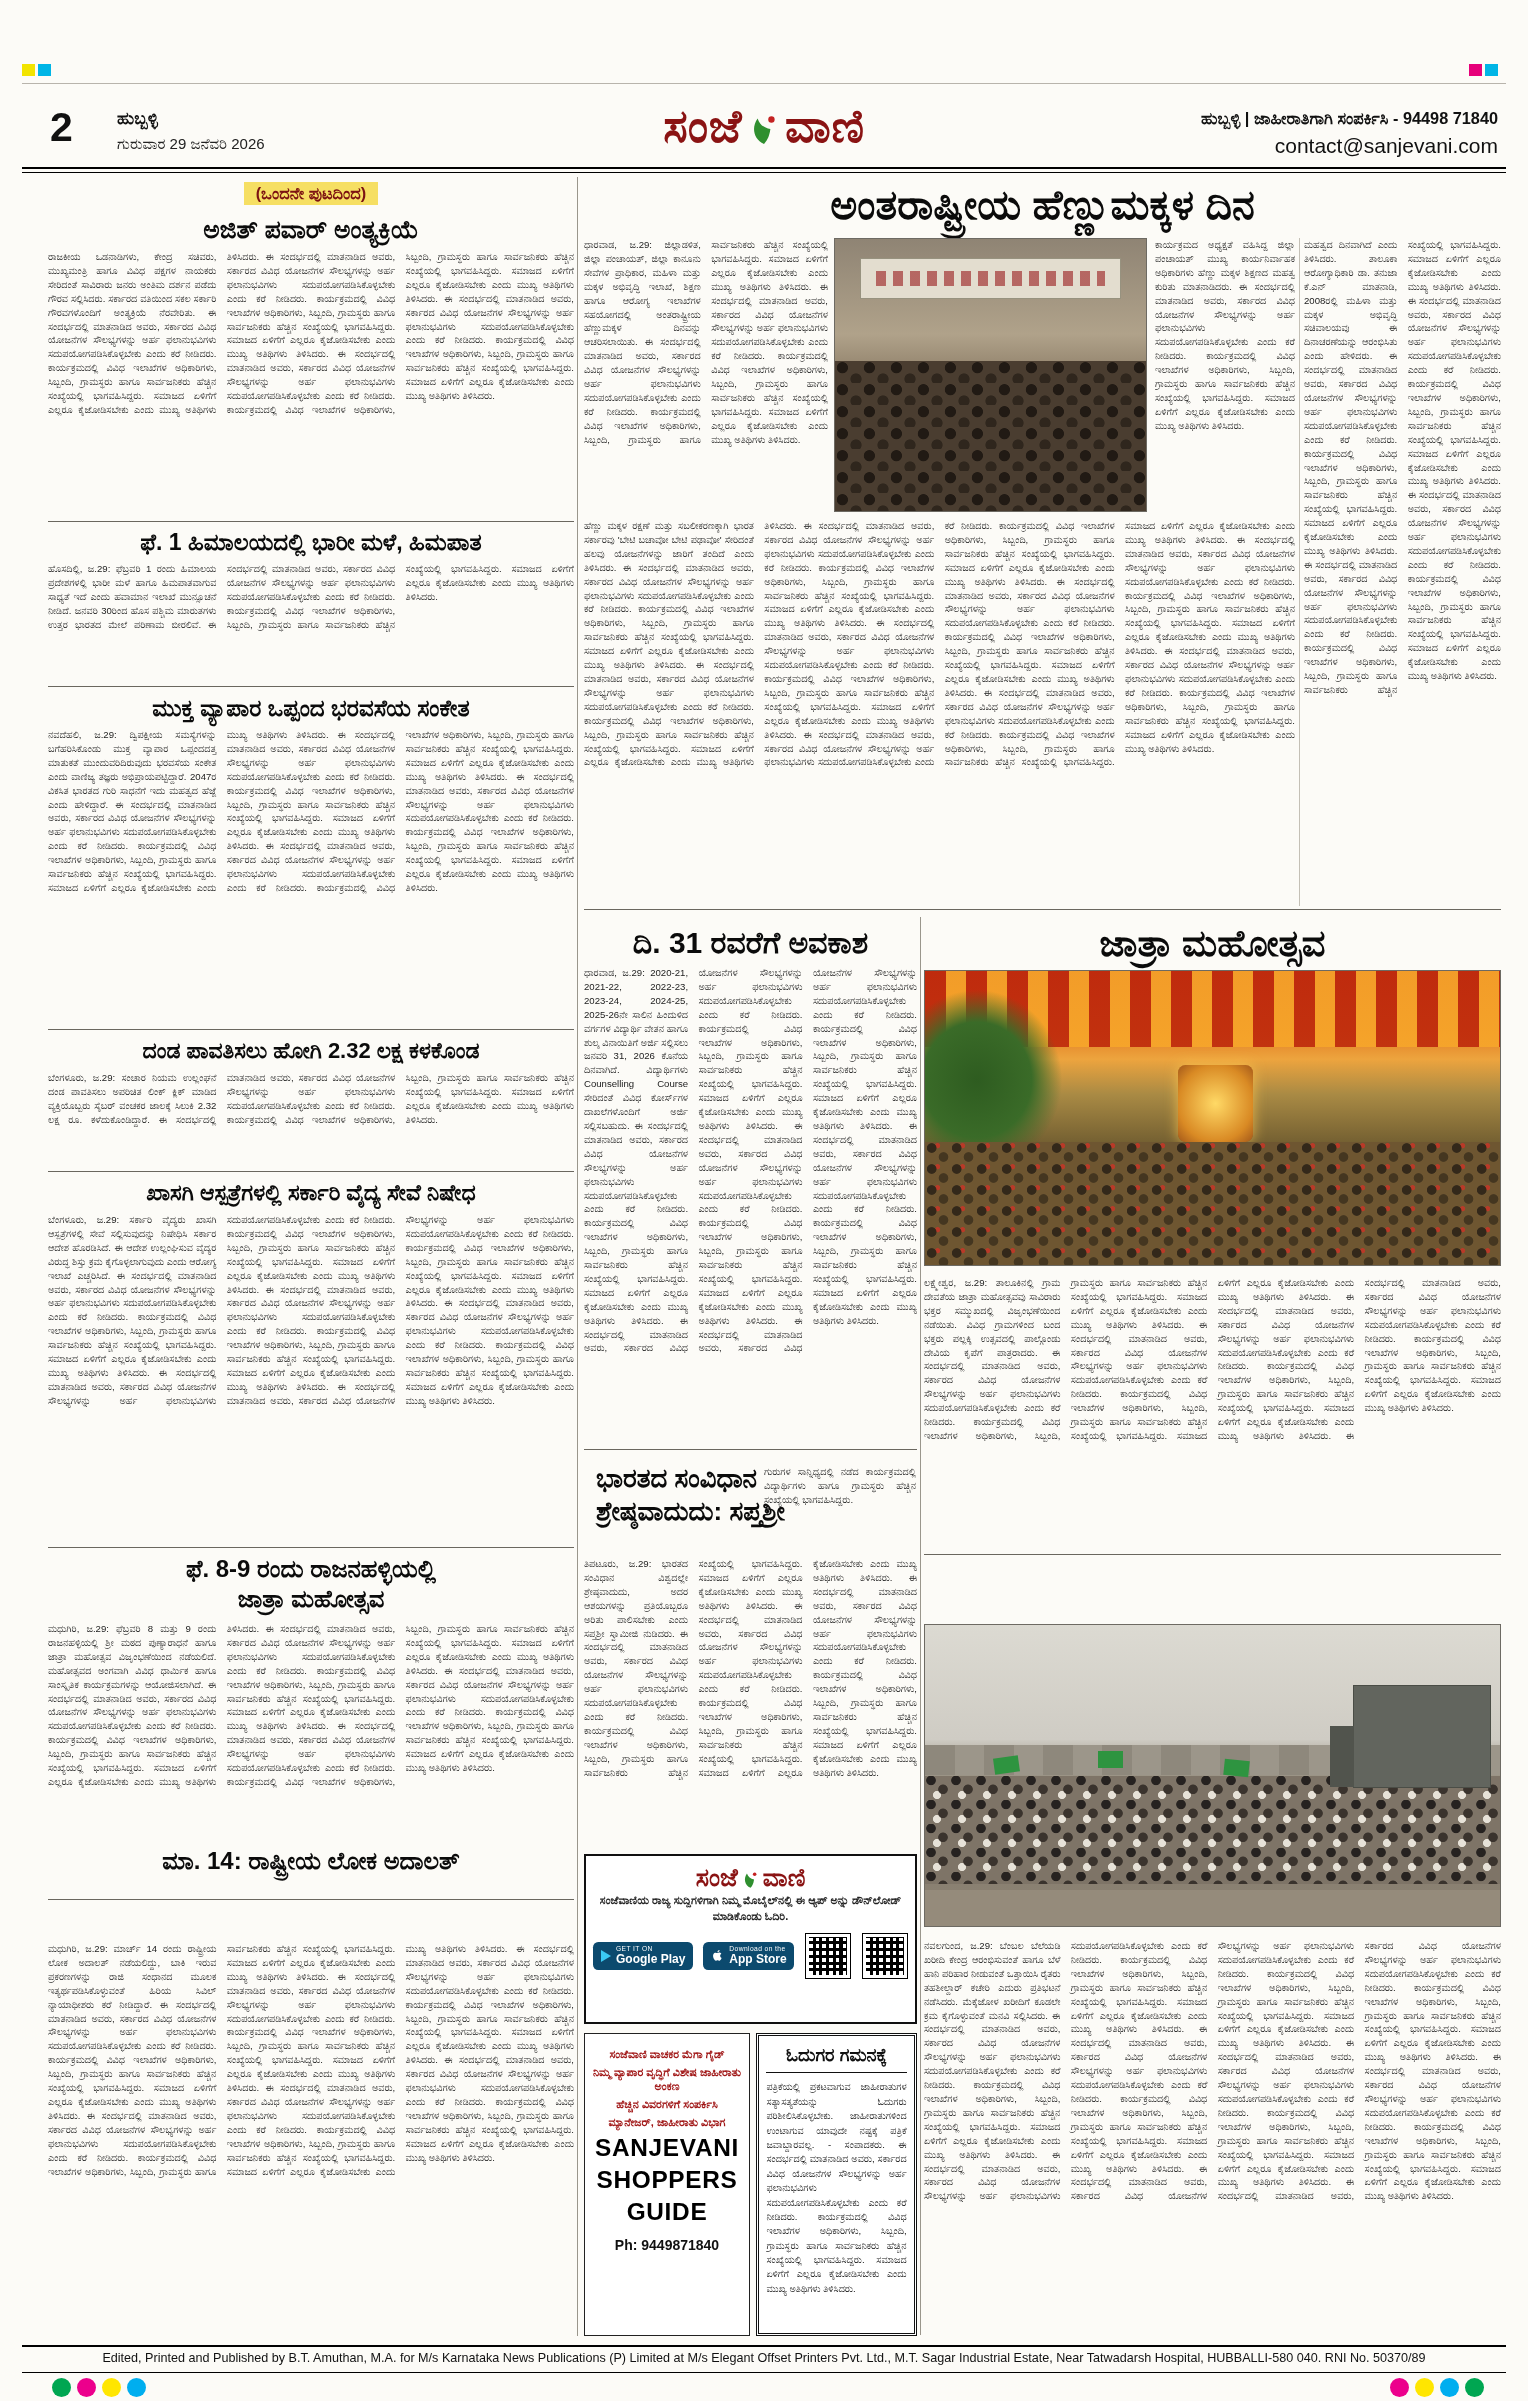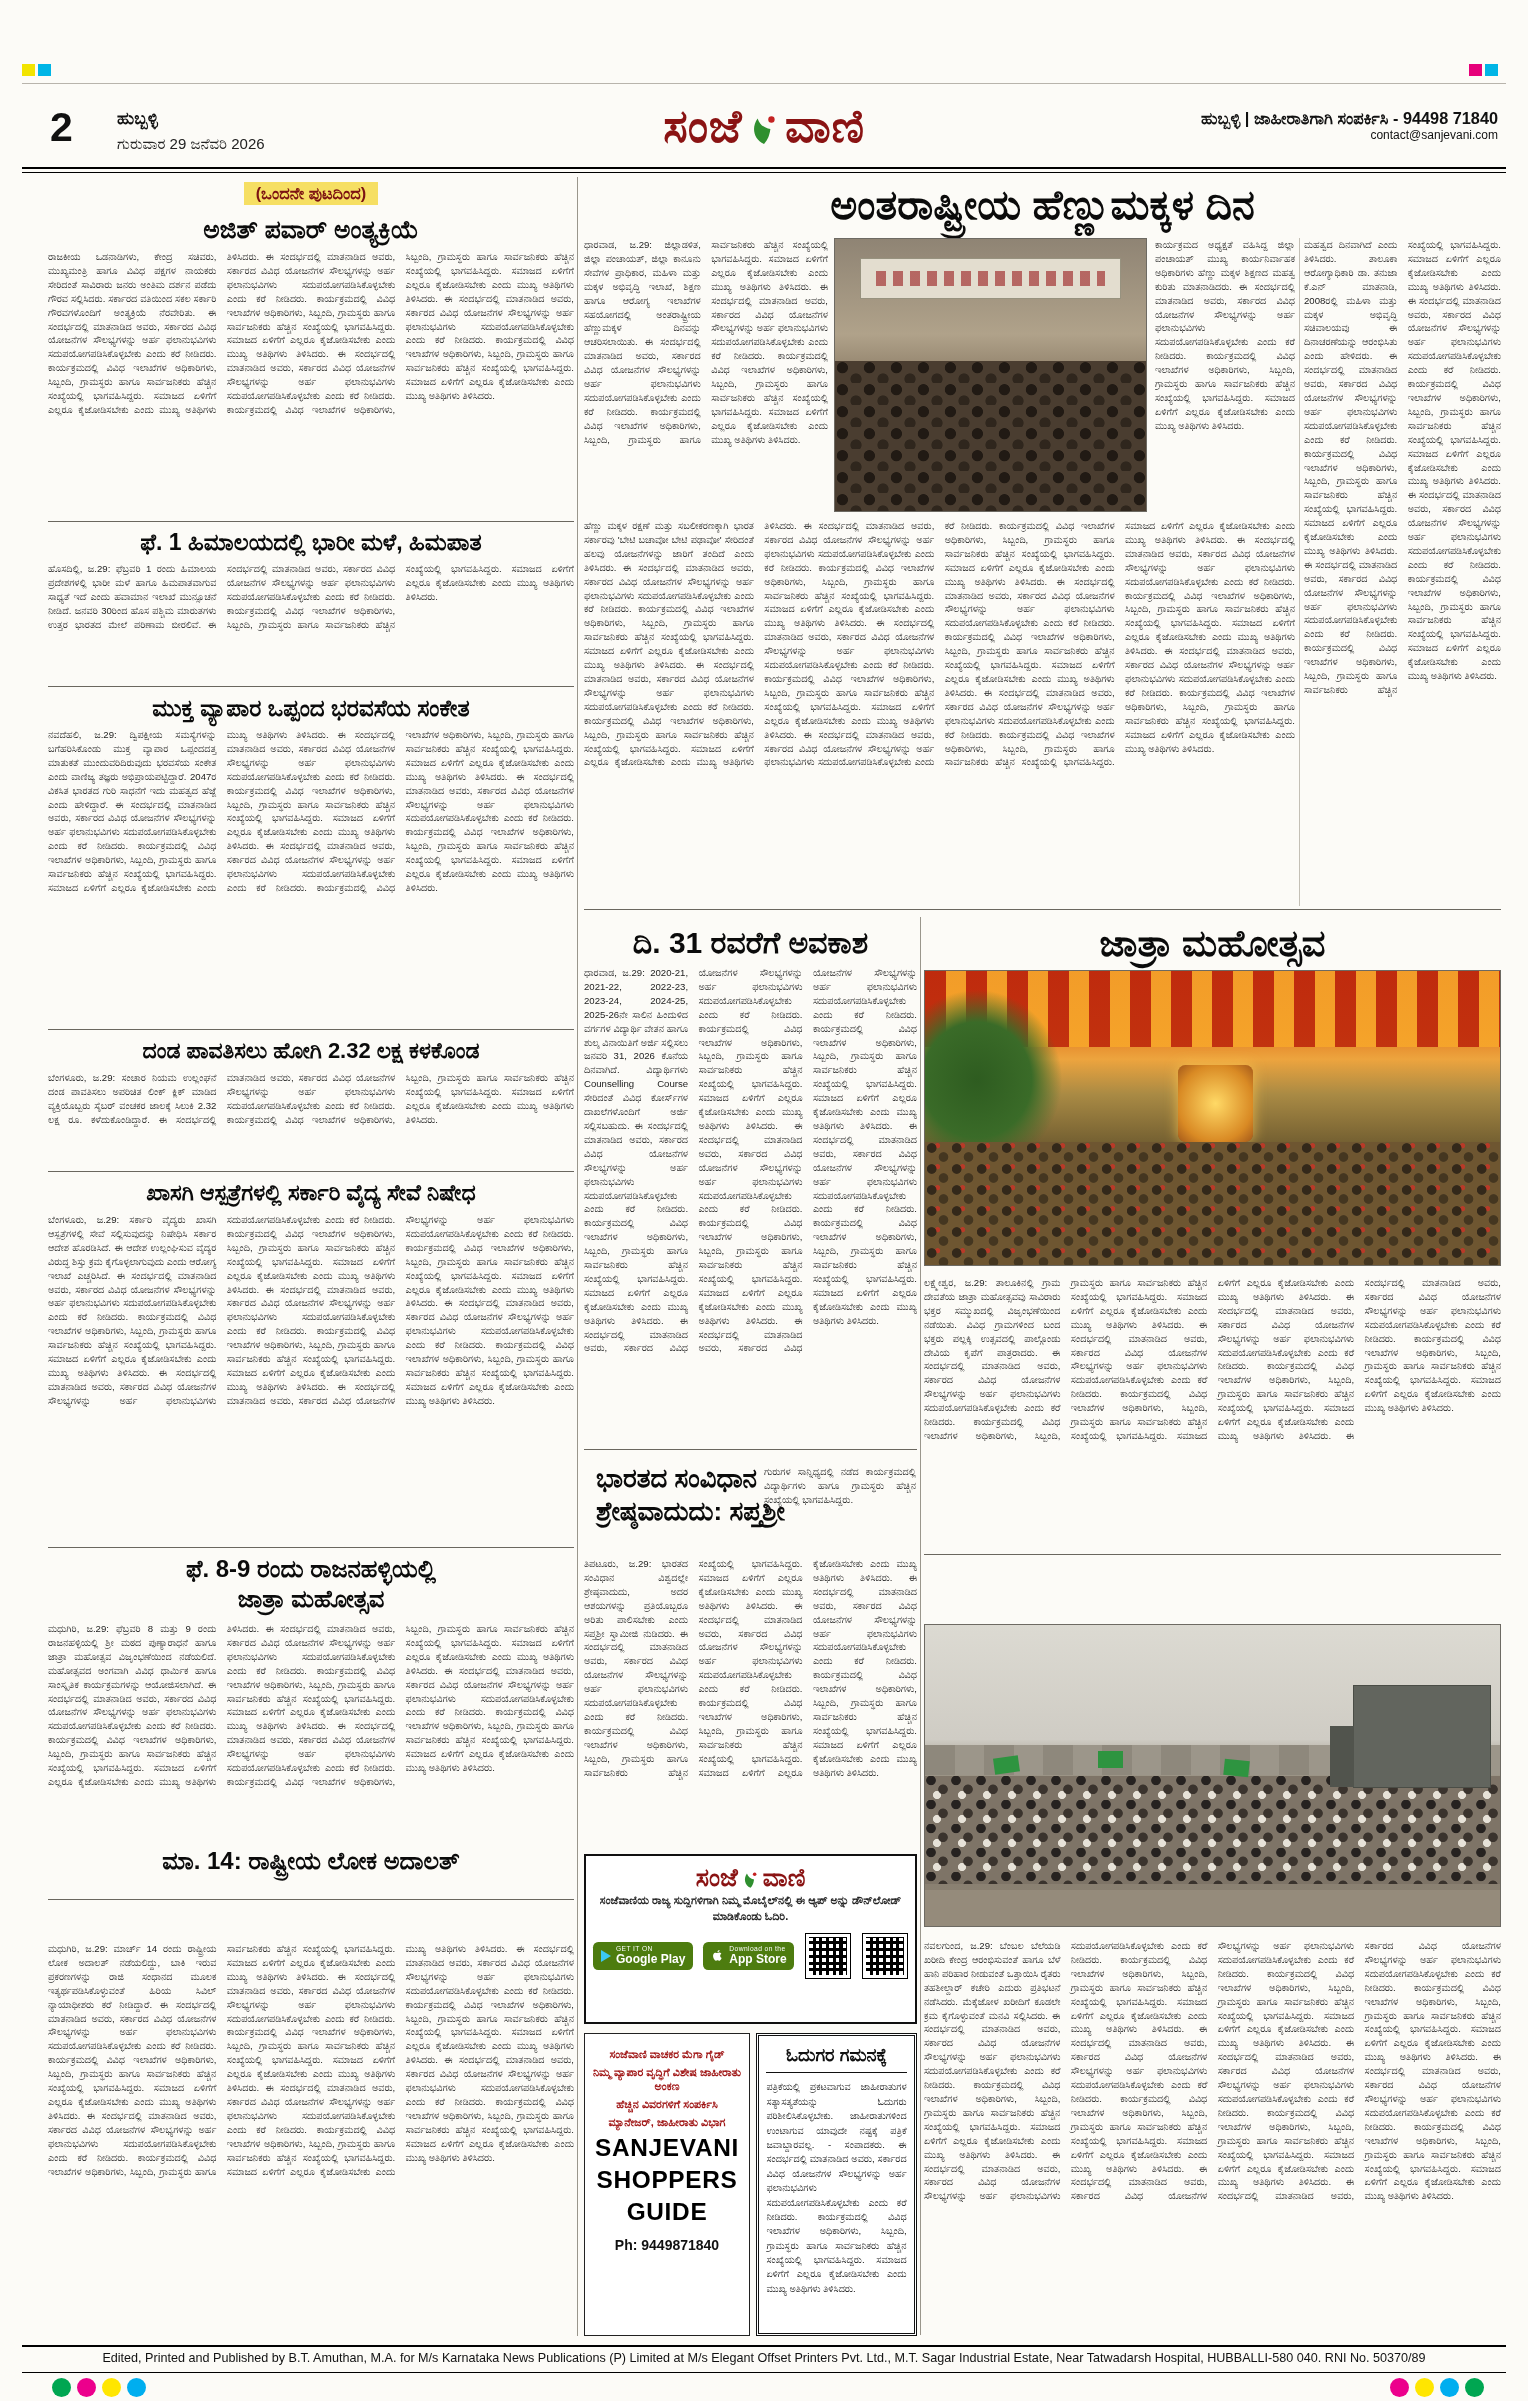--- a/index.html
+++ b/index.html
@@ -14,21 +14,21 @@
   #cmC { left:38px;  background:#00b5e6; }
   #cmM { right:46px; background:#e6007a; }
   #cmC2{ right:30px; background:#00b5e6; }
   #pageNum { left:50px; top:104px; font-size:41px; font-weight:700; }
   #hdrCity { left:117px; top:109px; font-size:17px; font-weight:700; }
   #hdrDate { left:117px; top:135px; font-size:15px; color:#222; }
   #masthead { left:0; right:0; top:99px; text-align:center; font-size:46px; font-weight:700; color:#8a1313; letter-spacing:0.7px; }
   #masthead svg { width:34px; height:34px; vertical-align:-4.4px; margin:0 4.4px; }
   #hdrContact { right:30px; top:109px; text-align:right; }
   #hdrContact .l1 { font-size:16.3px; font-weight:700; }
-  #hdrContact .l2 { font-size:12px; }
+  #hdrContact .l2 { font-size:21px; margin-top:6px; }
   #ruleA { left:22px; top:167px; width:1484px; height:2.2px; background:#000; }
   #ruleB { left:22px; top:172px; width:1484px; height:0.7px; background:#000; }
 
   
   .hl { text-align:center; font-weight:700; color:#0b0b0b; line-height:1.25; }
   .body { font-size:9.6px; line-height:1.45; text-align:justify; overflow:hidden; color:#1c1c1c; column-gap:10.4px; }
   .c2 { column-count:2; } .c3 { column-count:3; } .c4 { column-count:4; }
   .hrule { height:0.7px; background:#6a675f; }
   .vrule { width:0.7px; background:#9a968c; }
   .lbx { left:48px; width:526px; }
@@ -125,21 +125,21 @@
   .fp-truck { position:absolute; right:1.5%; top:20%; width:24%; height:34%; background:#62655e; border:0.7px solid #4a4d46; }
   .fp-truck::after { content:""; position:absolute; left:-18%; bottom:0; width:18%; height:60%; background:#51544d; }
   .fp-ground { position:absolute; bottom:0; left:0; right:0; height:12%; background:#958b7b; }
 
   
   #appAd { left:584px; width:333px; top:1854px; height:170px; border:2.2px solid #101010; padding:7.4px; background:#fff; }
   #appBrand { text-align:center; font-size:25px; font-weight:700; color:#8a1313; }
   #appBrand svg { width:19px; height:19px; vertical-align:-2.2px; margin:0 3px; }
   #appText { font-size:11px; line-height:1.45; text-align:center; margin-top:0; font-weight:700; color:#222; }
   #appRow { display:flex; justify-content:space-between; align-items:center; margin-top:7.4px; gap:4.4px; }
-  .badge { background:#4d7c0f; color:#fff; border-radius:5.2px; padding:3.7px 7.4px; display:flex; align-items:center; gap:5.2px; flex:0 0 auto; }
+  .badge { background:#0c4a6e; color:#fff; border-radius:5.2px; padding:3.7px 7.4px; display:flex; align-items:center; gap:5.2px; flex:0 0 auto; }
   .badge .txt { display:flex; flex-direction:column; line-height:1.1; }
   .badge .b-top { font-size:6.7px; letter-spacing:0.4px; }
   .badge .b-bot { font-size:12px; font-weight:700; }
   .gp-ico { width:0; height:0; border-top:6.7px solid transparent; border-bottom:6.7px solid transparent; border-left:10.4px solid #3bc9f3; }
   .as-ico { width:13.3px; height:15px; }
   .qr { width:46px; height:46px; background:#fff; border:1.5px solid #000; padding:3px;
     background-image:repeating-linear-gradient(0deg,#000 0 3px,transparent 3px 6.7px),
                      repeating-linear-gradient(90deg,#000 0 3px,#fff 3px 6.7px);
     background-clip:content-box; }
 

